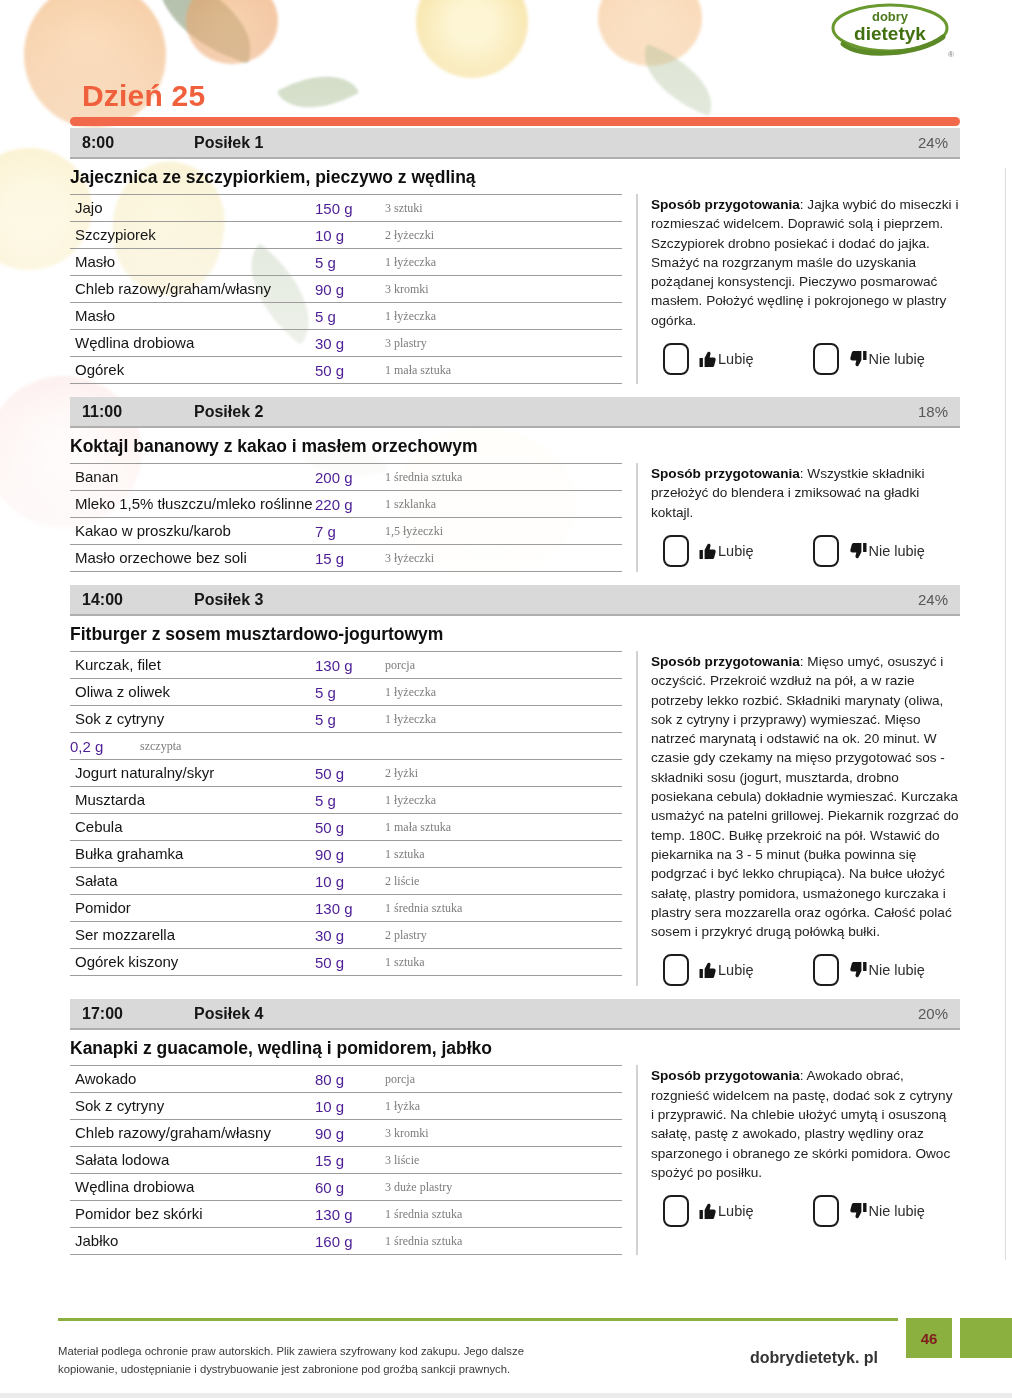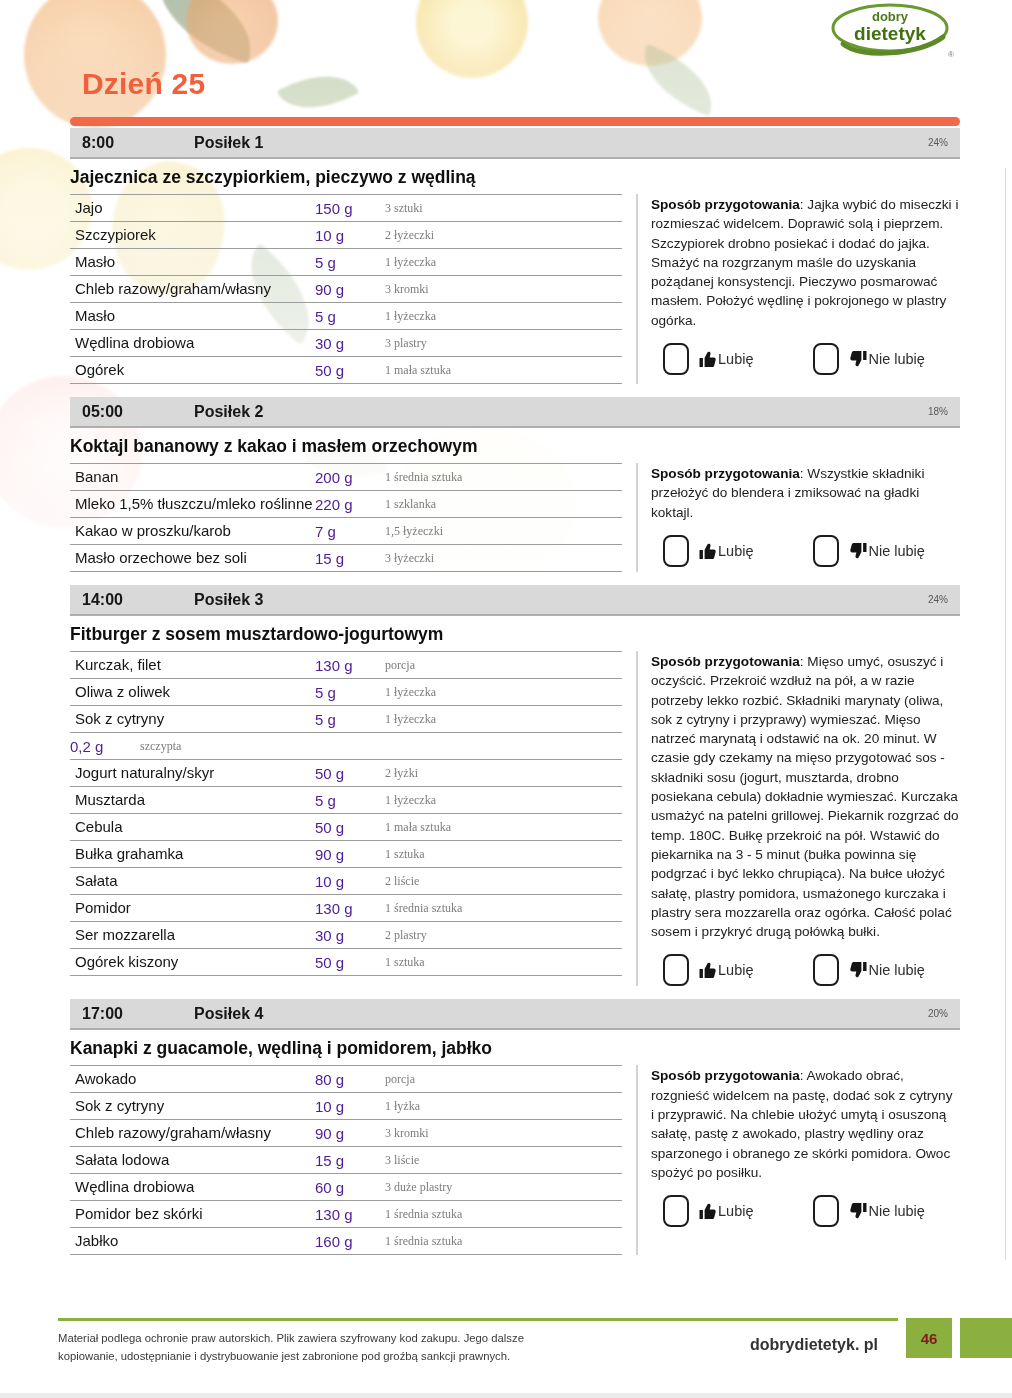--- a/index.html
+++ b/index.html
@@ -17,36 +17,36 @@
   .bg-wash { position:absolute; inset:0;
     background:linear-gradient(180deg, rgba(255,255,255,.22) 0%, rgba(255,255,255,.55) 14%,
                rgba(255,255,255,.82) 30%, rgba(255,255,255,.94) 40%, #fff 46%); }
 
   
   .logo { position:absolute; top:2px; right:54px; width:132px; height:58px; }
 
   
   .header-zone { position:relative; height:117px; }
   .page-title {
-    position:absolute; left:82px; bottom:16px; margin:0;
+    position:absolute; left:82px; bottom:4px; margin:0;
     font-size:30px; font-weight:700; color:#f0603c; letter-spacing:.2px;
   }
 
   
   .content { position:relative; margin-left:70px; width:890px; }
   .accent-bar { height:9px; border-radius:5px; background:#f2684a; margin-bottom:2px; }
 
   .meal-section + .meal-section { margin-top:13px; }
   .meal-header {
     display:flex; align-items:center; height:29px;
     background:#d9d9d9; border-bottom:2px solid #aeaeae; padding:0 12px;gap:44px;
   }
   .meal-time { width:68px; font-size:16px; font-weight:700; color:#161616; }
   .meal-name { font-size:16px; font-weight:700; color:#161616; }
-  .meal-percent { margin-left:auto; font-size:10px; color:#585858; }
+  .meal-percent { margin-left:auto; font-size:15px; color:#585858; }
 
   .meal-title { margin:8px 0 6px; font-size:17.5px; font-weight:700; color:#0f0f0f; }
 
   .meal-cols { display:flex; align-items:stretch; }
   .ing-table { width:552px; border-top:1px solid #9c9c9c; align-self:flex-start; }
   .ing-row { display:flex; align-items:center; min-height:24px; padding:1px 0;
              border-bottom:1px solid #9c9c9c; }
   .ing-name { flex:0 0 240px; padding-left:5px; font-size:15px; line-height:18px; color:#151515; }
   .ing-amount { flex:0 0 70px; font-size:15px; color:#4c1d95; }
   .ing-measure { flex:1; font-size:12px; color:#7c7c7c;font-family:Liberation Serif, serif; }
@@ -62,21 +62,21 @@
   .vote-box { width:26px; height:32px; border:2px solid #1c1c1c; border-radius:8px;
               background:#fff; box-sizing:border-box; }
   .thumb { margin-left:9px; }
   .vote-label { font-size:14.5px; color:#2d2d2d; }
 
   .edge-line { position:absolute; left:1005px; top:168px; width:1px; height:1092px; background:#dddddd; }
 
   
   .footer { position:absolute; top:1318px; left:0; width:1012px; display:flex; align-items:flex-start; }
   .footer-left { margin-left:58px; width:840px; border-top:3px solid #8cb03f;
-                 display:flex; padding-top:8px; box-sizing:border-box; }
+                 display:flex; padding-top:21px; box-sizing:border-box; }
   .copyright { width:515px; font-size:11.3px; line-height:1.6; color:#3a3a3a; }
   .website { margin-left:auto; padding:7px 20px 0 0; font-size:16px; font-weight:700; color:#333; }
   .page-box { margin-left:8px; width:46px; height:40px; background:#8cb03f; color:#7f1d1d;
               font-size:15px; font-weight:700; display:flex; align-items:center; justify-content:center; }
   .page-box-end { margin-left:8px; width:52px; height:40px; background:#8cb03f; }
   .bottom-strip { position:absolute; left:0; bottom:0; width:100%; height:5px; background:#ececec; }
 </style>
 </head>
 <body>
 
@@ -183,21 +183,21 @@
                   </svg>
             <span class="vote-label">Nie lubię</span>
           </div>
         </div>
       </div>
     </div>
   </section>
 
   <section class="meal-section">
     <div class="meal-header">
-      <span class="meal-time">05:00</span>
+      <span class="meal-time">11:00</span>
       <span class="meal-name">Posiłek 2</span>
       <span class="meal-percent">18%</span>
     </div>
     <h2 class="meal-title">Koktajl bananowy z kakao i masłem orzechowym</h2>
     <div class="meal-cols">
       <div class="ing-table">
   <div class="ing-row">
     <span class="ing-name">Banan</span>
     <span class="ing-amount">200 g</span>
     <span class="ing-measure">1 średnia sztuka</span>

